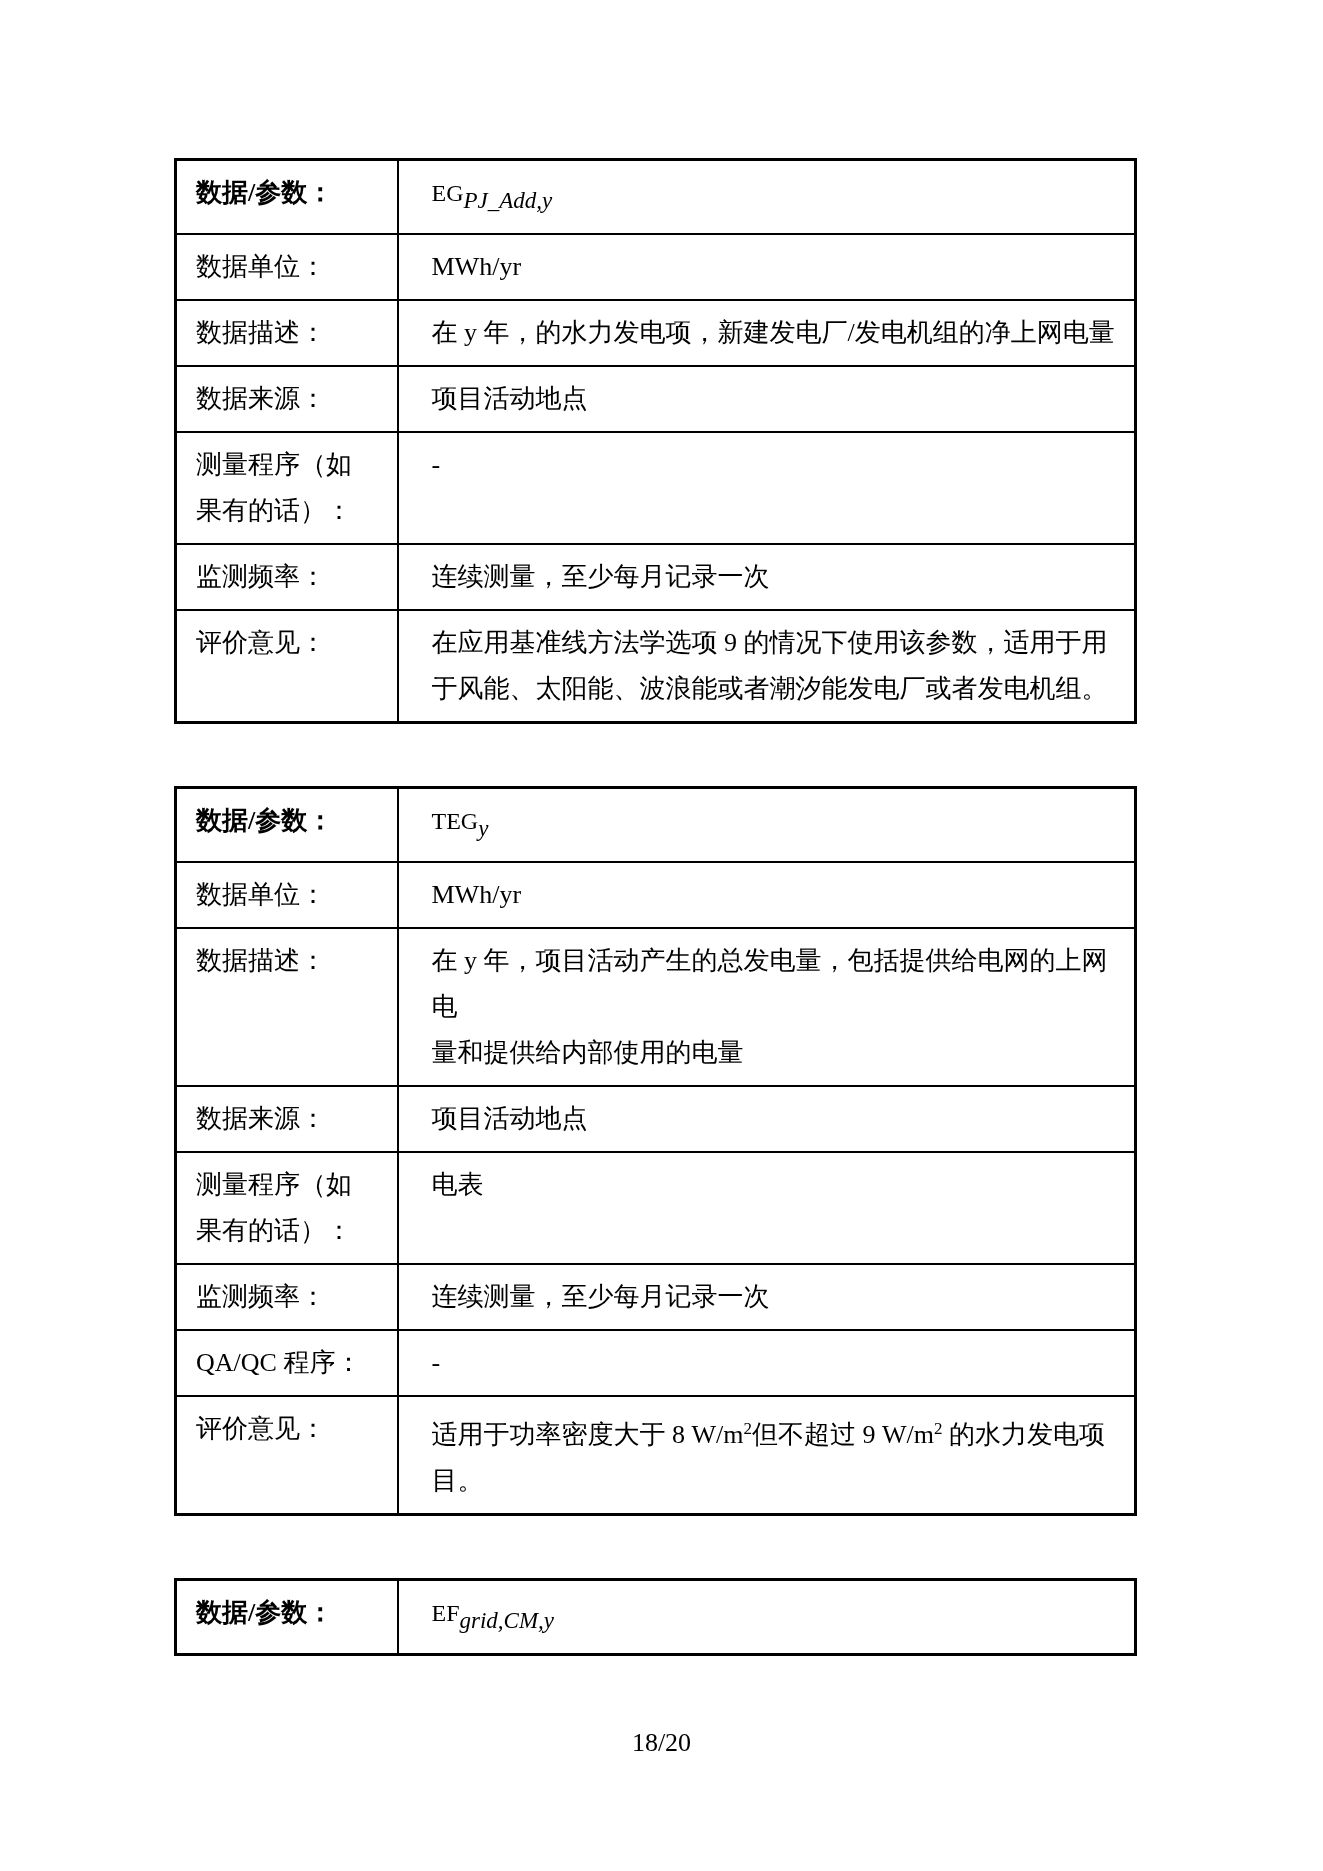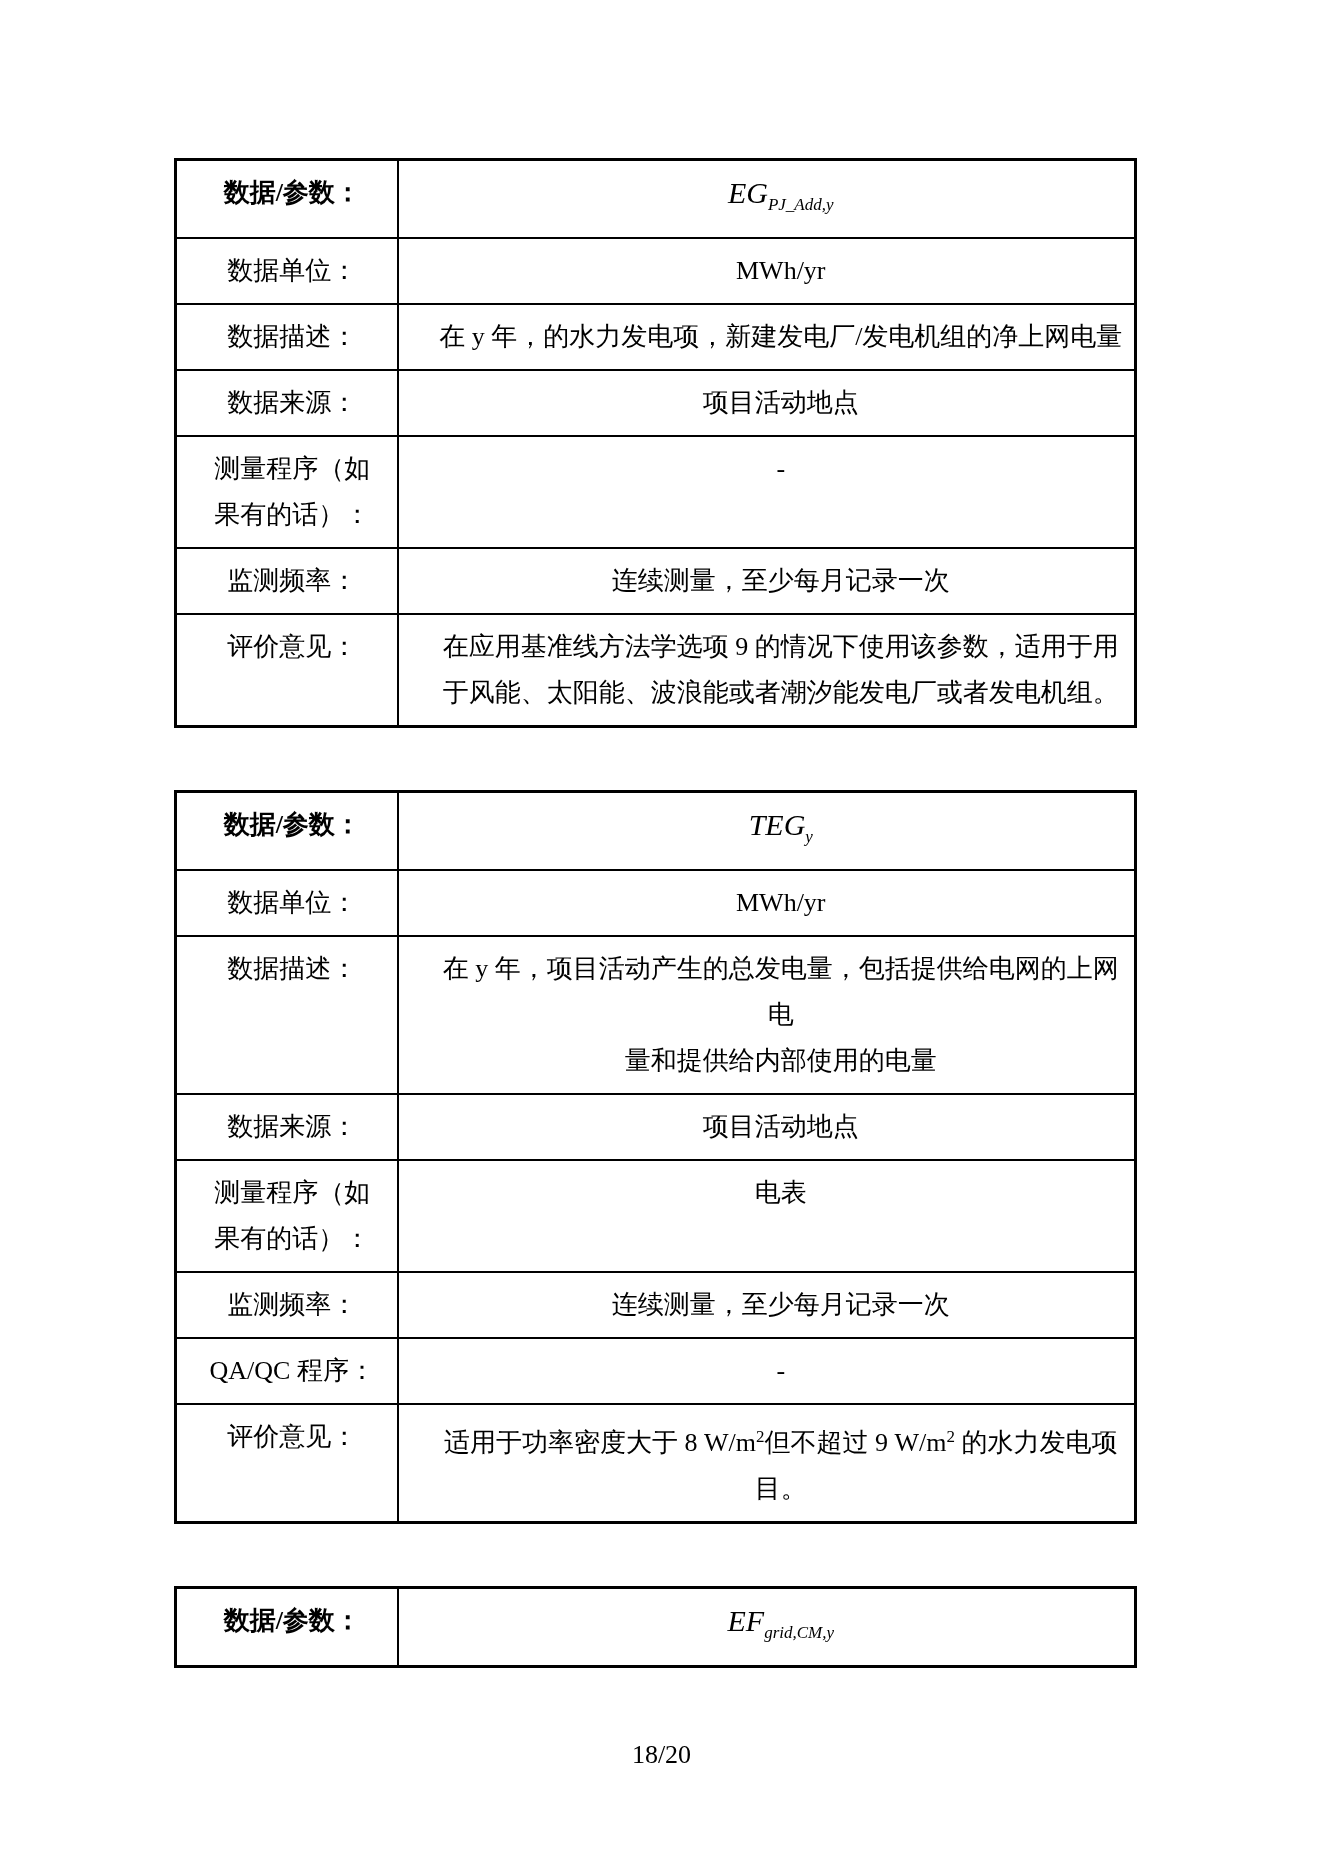--- a/index.html
+++ b/index.html
@@ -8,21 +8,20 @@
     width: 1323px;
     height: 1871px;
     position: relative;
     overflow: hidden;
     color: #000000;
     font-family: "Liberation Serif", "DejaVu Serif", serif;
   }
   .content {
     margin-left: 174px;
     width: 1147px;
-    text-align: center;
   }
   table.param-table {
     border-collapse: collapse;
     table-layout: fixed;
     width: 963px;
     border: 3px solid #000;
     margin-top: 62px;
   }
   table.param-table.first { margin-top: 158px; }
   col.label-col { width: 222px; }
@@ -33,22 +32,22 @@
     line-height: 46px;
     white-space: pre-line;
     padding: 9px 8px 9px 19px;
   }
   td.value-cell {
     padding-left: 33px;
     padding-right: 4px;
   }
   td.bold { font-weight: bold; }
   .seg-normal { }
-  .seg-param-main { font-style: italic; font-size: 30px; }
-  .seg-param-sub { font-style: italic; font-size: 17px; vertical-align: -7px; }
+  .seg-param-main { font-size: 24px; }
+  .seg-param-sub { font-style: italic; font-size: 23px; vertical-align: -7px; }
   .seg-sup { font-size: 17px; vertical-align: 9px; }
   .page-number {
     margin-top: 72px;
     width: 1323px;
     text-align: center;
     font-size: 26px;
     line-height: 30px;
   }
 </style>
 </head>

